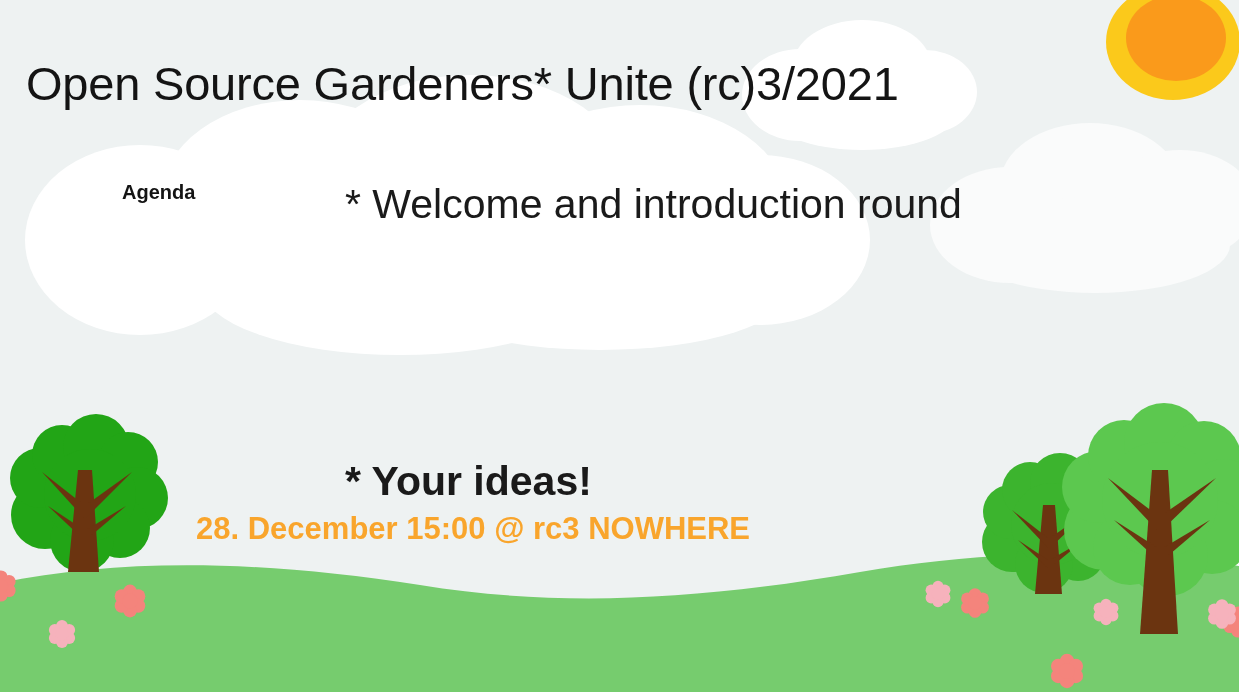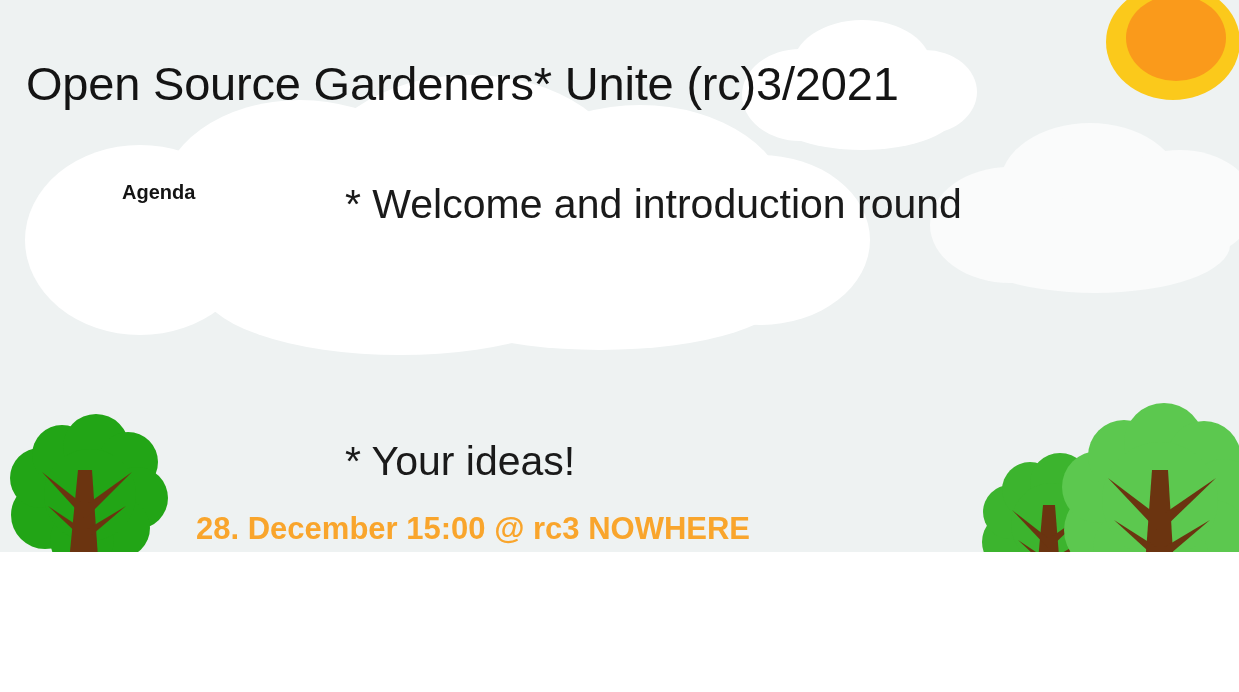--- a/index.html
+++ b/index.html
@@ -3,21 +3,21 @@
 <meta charset="utf-8">
 <style>
   html, body {
     margin: 0;
     padding: 0;
     background: #ffffff;
   }
   #slide {
     position: relative;
     width: 1239px;
-    height: 552px;
+    height: 692px;
     overflow: hidden;
     background: #eef2f2;
     font-family: "Liberation Sans", sans-serif;
   }
   .layer {
     position: absolute;
     inset: 0;
     width: 1239px;
     height: 692px;
   }
@@ -48,21 +48,21 @@
   .agenda-item {
     position: absolute;
     left: 345px;
     font-size: 41px;
     color: #1a1a1a;
     white-space: nowrap;
   }
   .agenda-item.i0 { top: 181px; }
   .agenda-item.i1 { top: 265px; }
   .agenda-item.i2 { top: 350px; }
-  .agenda-item.i3 { top: 438px; }
+  .agenda-item.i3 { top: 458px; font-weight: bold; }
   #footnote {
     position: absolute;
     left: 196px;
     top: 511px;
     font-size: 31px;
     font-weight: bold;
     color: #f9a52c;
     white-space: nowrap;
   }
 </style>

